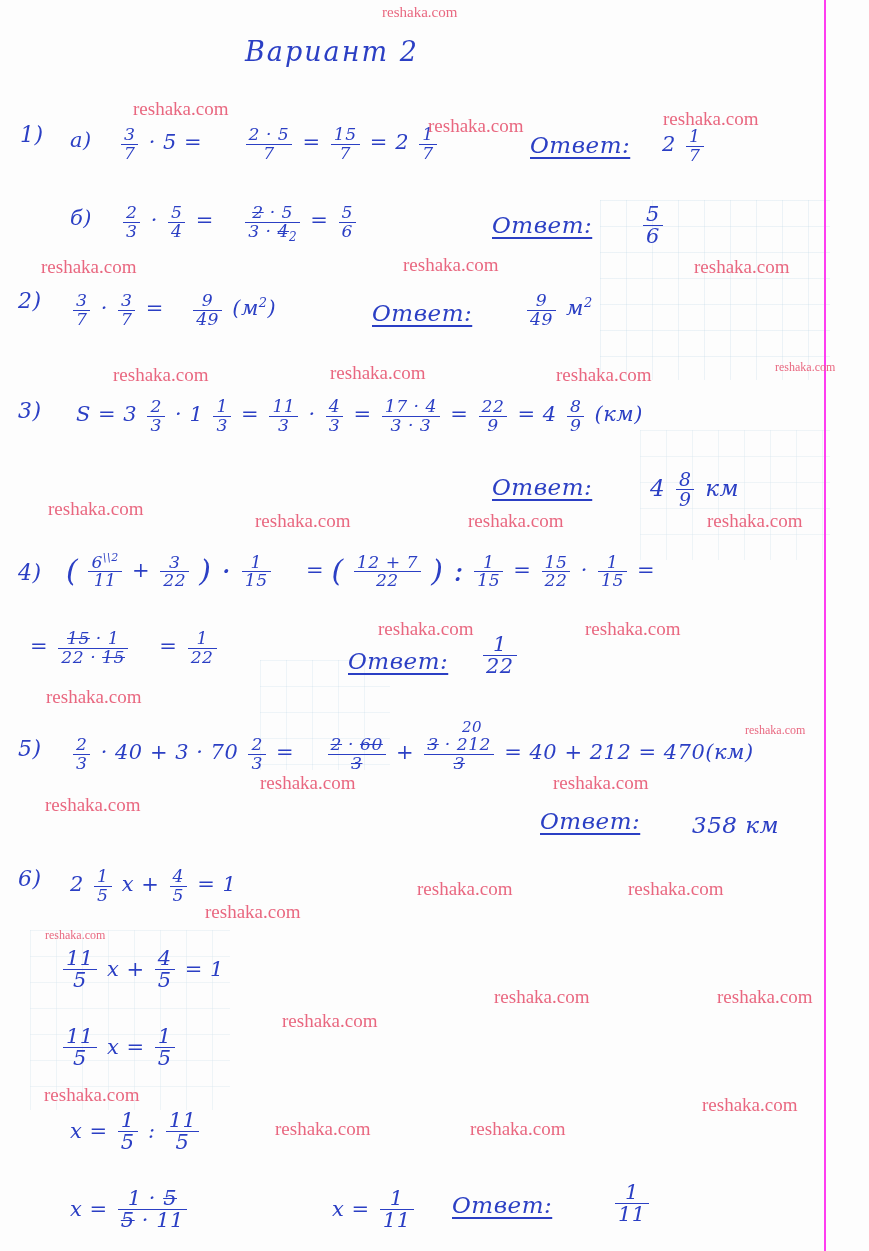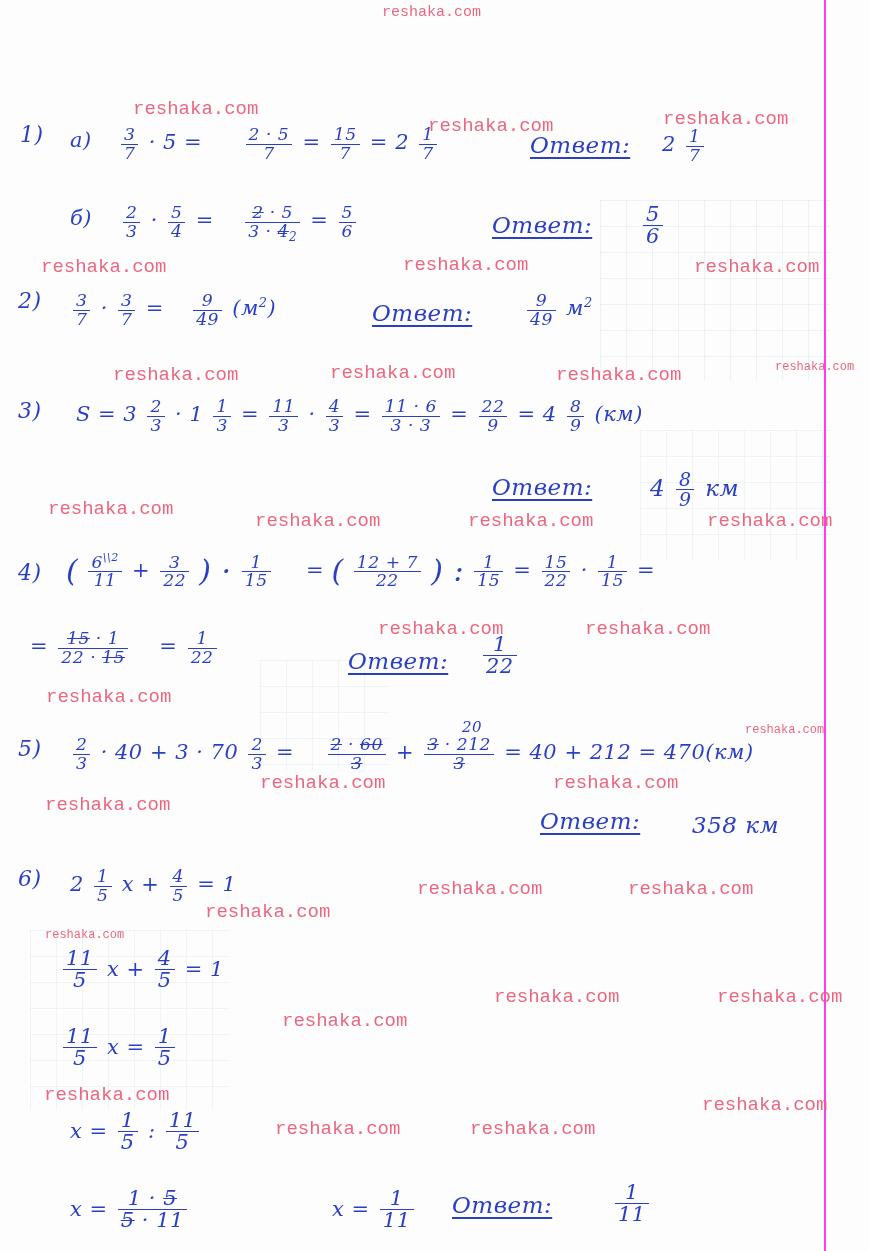--- a/index.html
+++ b/index.html
@@ -51,39 +51,40 @@
   .frac .n{display:block;padding:0 3px;}
   .frac .d{display:block;padding:0 3px;border-top:1.6px solid #2b3fc4;}
   .sup{font-size:.62em;vertical-align:super;}
   .strike{text-decoration:line-through;text-decoration-thickness:1.4px;}
   .small-note{font-size:13px;vertical-align:super;}
 
   
   .wm{
     position:absolute;
     color:#e8607a;
-    font-family:Liberation Mono, monospace;
+    font-family:Liberation Serif, serif;
     font-size:17px;
     opacity:.95;
     white-space:nowrap;
     pointer-events:none;
   }
 </style>
 </head>
 <body>
 
 <div id="sheet">
 
   <div class="grid-patch" style="left:600px;top:200px;width:230px;height:180px;opacity:.55;"></div>
   <div class="grid-patch" style="left:640px;top:430px;width:190px;height:130px;opacity:.45;"></div>
   <div class="grid-patch" style="left:260px;top:660px;width:130px;height:110px;opacity:.5;"></div>
   <div class="grid-patch" style="left:30px;top:930px;width:200px;height:180px;opacity:.45;"></div>
 
   <div class="margin-line" style="left:824px;"></div>
 
+  <div class="ink title" style="left:245px;top:36px;"><span>Вариант 2</span></div>
 
   <div class="ink num" style="left:20px;top:122px;">1)</div>
   <div class="ink expr" style="left:70px;top:128px;">а)</div>
 
   <div class="ink expr" style="left:118px;top:126px;">
     <span class="frac"><span class="n">3</span><span class="d">7</span></span>
     <span>· 5 =</span>
     <span style="display:inline-block;width:26px;"></span>
     <span class="frac"><span class="n">2 · 5</span><span class="d">7</span></span>
     <span>=</span>
@@ -134,21 +135,21 @@
   <div class="ink expr" style="left:76px;top:398px;">
     <span>S = 3</span>
     <span class="frac"><span class="n">2</span><span class="d">3</span></span>
     <span>· 1</span>
     <span class="frac"><span class="n">1</span><span class="d">3</span></span>
     <span>=</span>
     <span class="frac"><span class="n">11</span><span class="d">3</span></span>
     <span>·</span>
     <span class="frac"><span class="n">4</span><span class="d">3</span></span>
     <span>=</span>
-    <span class="frac"><span class="n">11 · 6</span><span class="d">3 · 3</span></span>
+    <span class="frac"><span class="n">17 · 4</span><span class="d">3 · 3</span></span>
     <span>=</span>
     <span class="frac"><span class="n">22</span><span class="d">9</span></span>
     <span>= 4</span>
     <span class="frac"><span class="n">8</span><span class="d">9</span></span>
     <span>(км)</span>
   </div>
   <div class="ink ans" style="left:492px;top:474px;">Ответ:</div>
   <div class="ink expr" style="left:650px;top:470px;font-size:23px;">
     <span>4</span>
     <span class="frac"><span class="n">8</span><span class="d">9</span></span>

